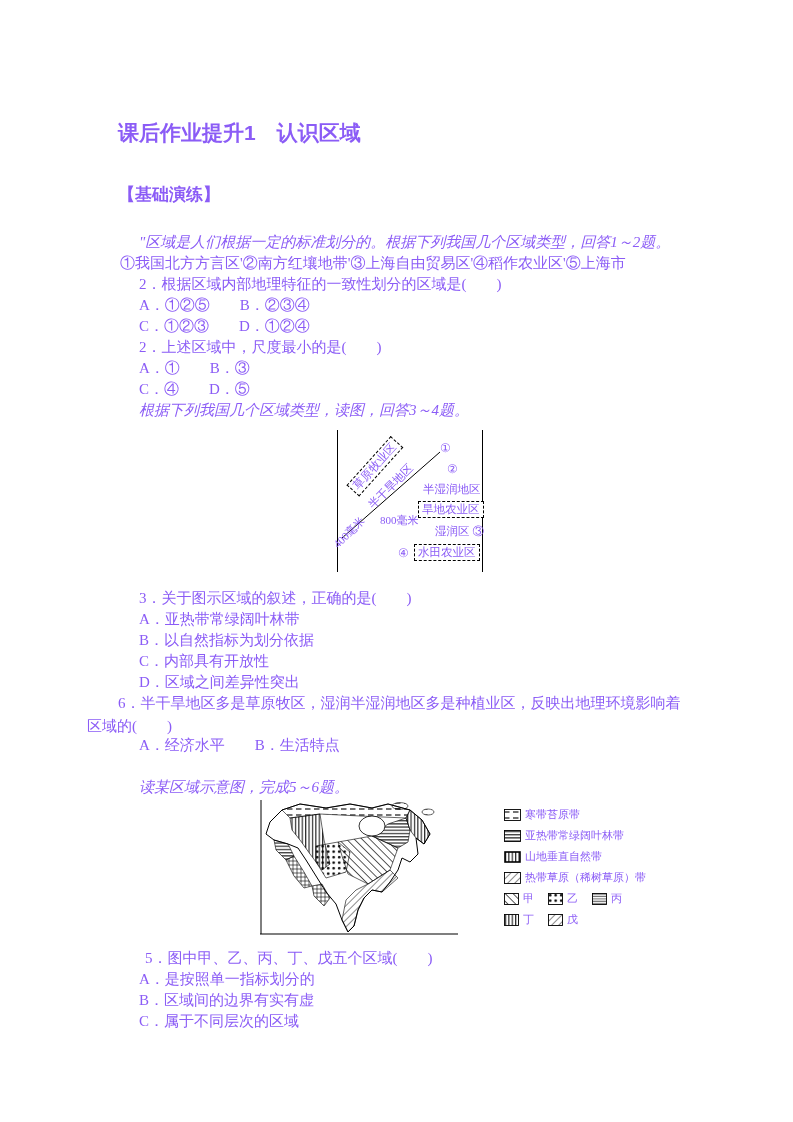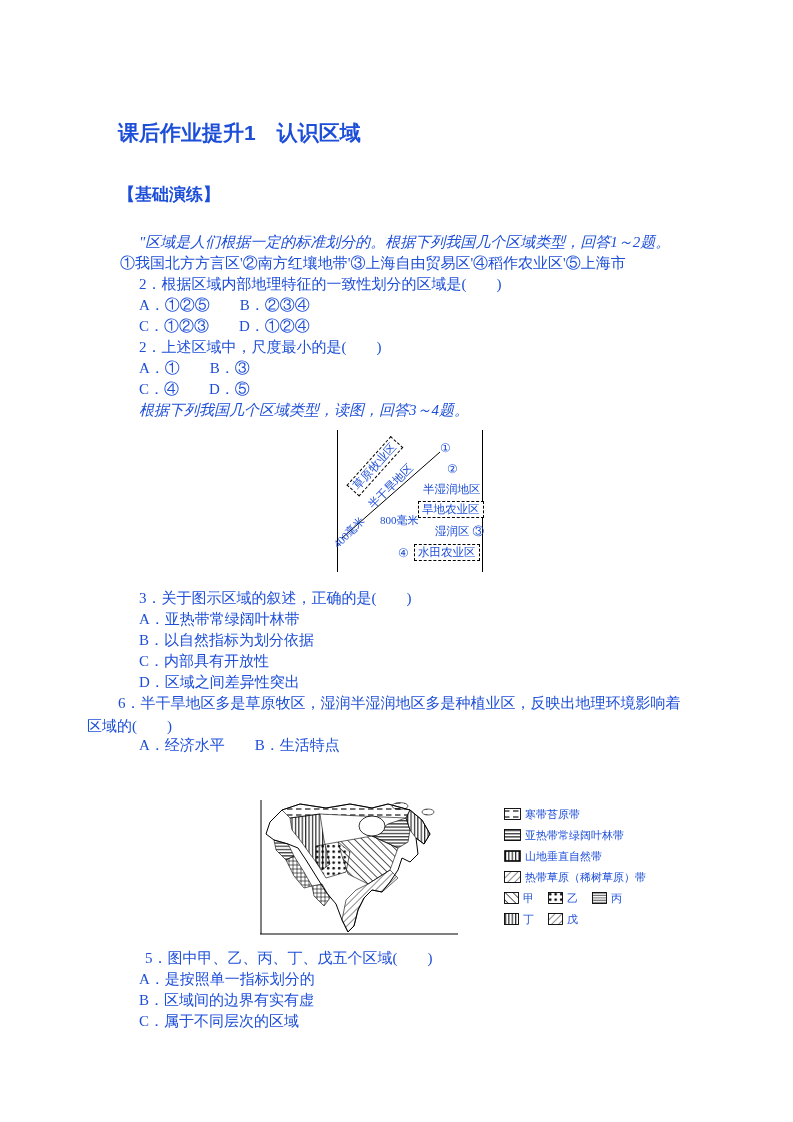--- a/index.html
+++ b/index.html
@@ -1,34 +1,34 @@
 <!DOCTYPE html>
 <html><head>
 <meta charset="utf-8">
 <style>
   html,body{margin:0;padding:0;background:#ffffff;}
   .page{position:relative;width:734px;height:1122px;background:#fff;overflow:hidden;
-        font-family:"Liberation Serif",serif;color:#1d4ed8;}
+        font-family:"Liberation Serif",serif;color:#8b5cf6;}
   .line{position:absolute;font-size:15px;line-height:21px;white-space:pre;}
   .kai{font-style:italic;}
   .title{font-family:"Liberation Sans",sans-serif;font-weight:700;font-size:21px;}
   .section{font-family:"Liberation Sans",sans-serif;font-weight:700;font-size:17px;}
 
   
   .fig1{position:absolute;left:337px;top:430px;width:144px;height:142px;
         border-left:1px solid #000;border-right:1px solid #000;font-size:11.5px;}
   .fig1 .abs{position:absolute;white-space:pre;line-height:13px;}
   .dashbox{border:1px dashed #000;padding:1px 3px;background:#fff;}
   .rot{transform-origin:center center;}
 
   
   .fig2{position:absolute;left:252px;top:798px;width:378px;height:142px;}
   .fig2 .map{position:absolute;left:8px;top:2px;}
   .legend{position:absolute;left:208px;top:10px;font-size:11px;line-height:13px;}
-  .lg-row{display:flex;align-items:flex-start;margin-bottom:8px;white-space:pre;padding-left:44px;}
+  .lg-row{display:flex;align-items:center;margin-bottom:8px;white-space:pre;padding-left:44px;}
   .lg-row .sw{margin-right:4px;flex:0 0 auto;}
   .lg-row .zone-gap{width:14px;}
   .sw{display:inline-block;}
 </style>
 </head>
 <body>
 
 <div class="page">
 
   <svg width="0" height="0" style="position:absolute">
@@ -97,20 +97,21 @@
   <div class="line" style="left:139px;top:588px">3．关于图示区域的叙述，正确的是(　　)</div>
   <div class="line" style="left:139px;top:609px">A．亚热带常绿阔叶林带</div>
   <div class="line" style="left:139px;top:630px">B．以自然指标为划分依据</div>
   <div class="line" style="left:139px;top:651px">C．内部具有开放性</div>
   <div class="line" style="left:139px;top:672px">D．区域之间差异性突出</div>
 
   <div class="line" style="left:118px;top:693px">6．半干旱地区多是草原牧区，湿润半湿润地区多是种植业区，反映出地理环境影响着</div>
   <div class="line" style="left:87px;top:716px">区域的(　　)</div>
   <div class="line" style="left:139px;top:735px">A．经济水平　　B．生活特点</div>
 
+  <div class="line kai" style="left:139px;top:777px">读某区域示意图，完成5～6题。</div>
 
   <div class="fig2">
     <svg class="map" width="198" height="138" viewBox="0 0 198 138">
 
       <line x1="1" y1="0" x2="1" y2="134" stroke="#000" stroke-width="1"></line>
       <line x1="0" y1="134" x2="198" y2="134" stroke="#000" stroke-width="1.2"></line>
 
       <polygon points="22,10 40,4 66,8 90,4 112,8 128,4 150,10 146,18 100,16 60,14 30,18" fill="url(#p-dash)" stroke="#000" stroke-width="0.6"></polygon>
       <polygon points="30,18 60,14 64,40 70,64 62,70 50,54 40,40 32,30" fill="url(#p-v)" stroke="#000" stroke-width="0.6"></polygon>
       <polygon points="146,18 150,10 162,20 170,34 164,44 156,38 150,30" fill="url(#p-v)" stroke="#000" stroke-width="0.6"></polygon>

